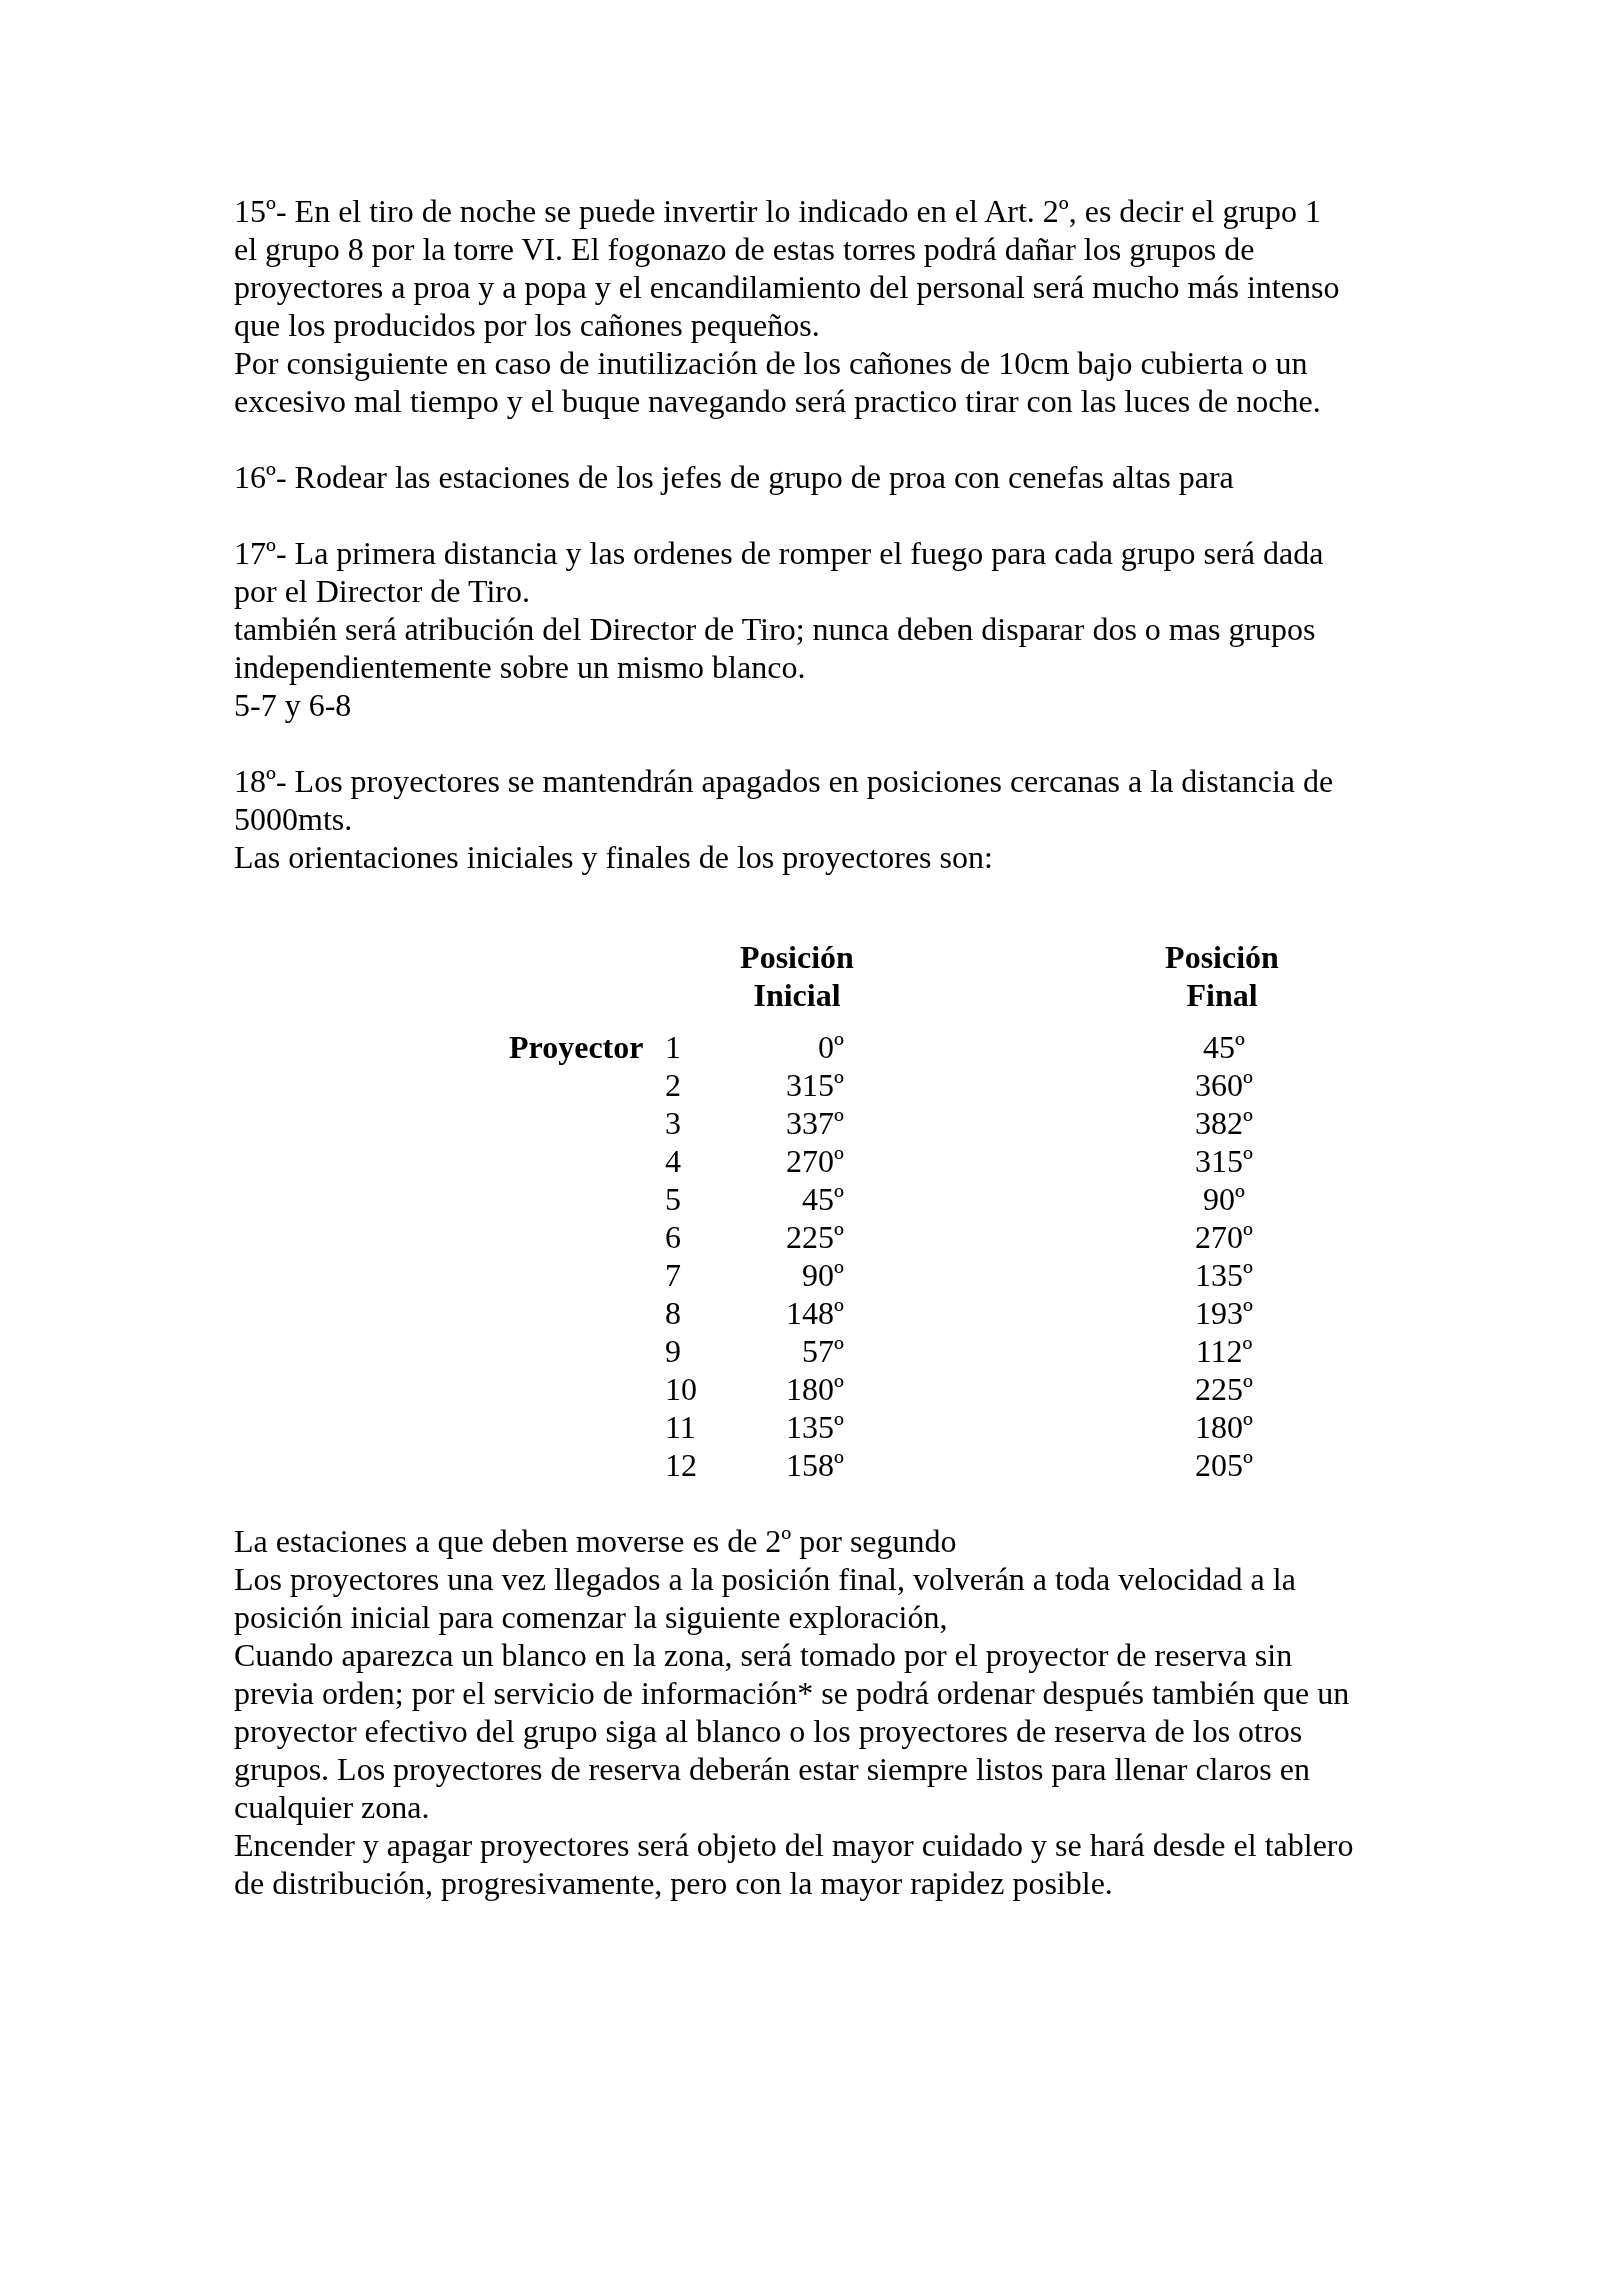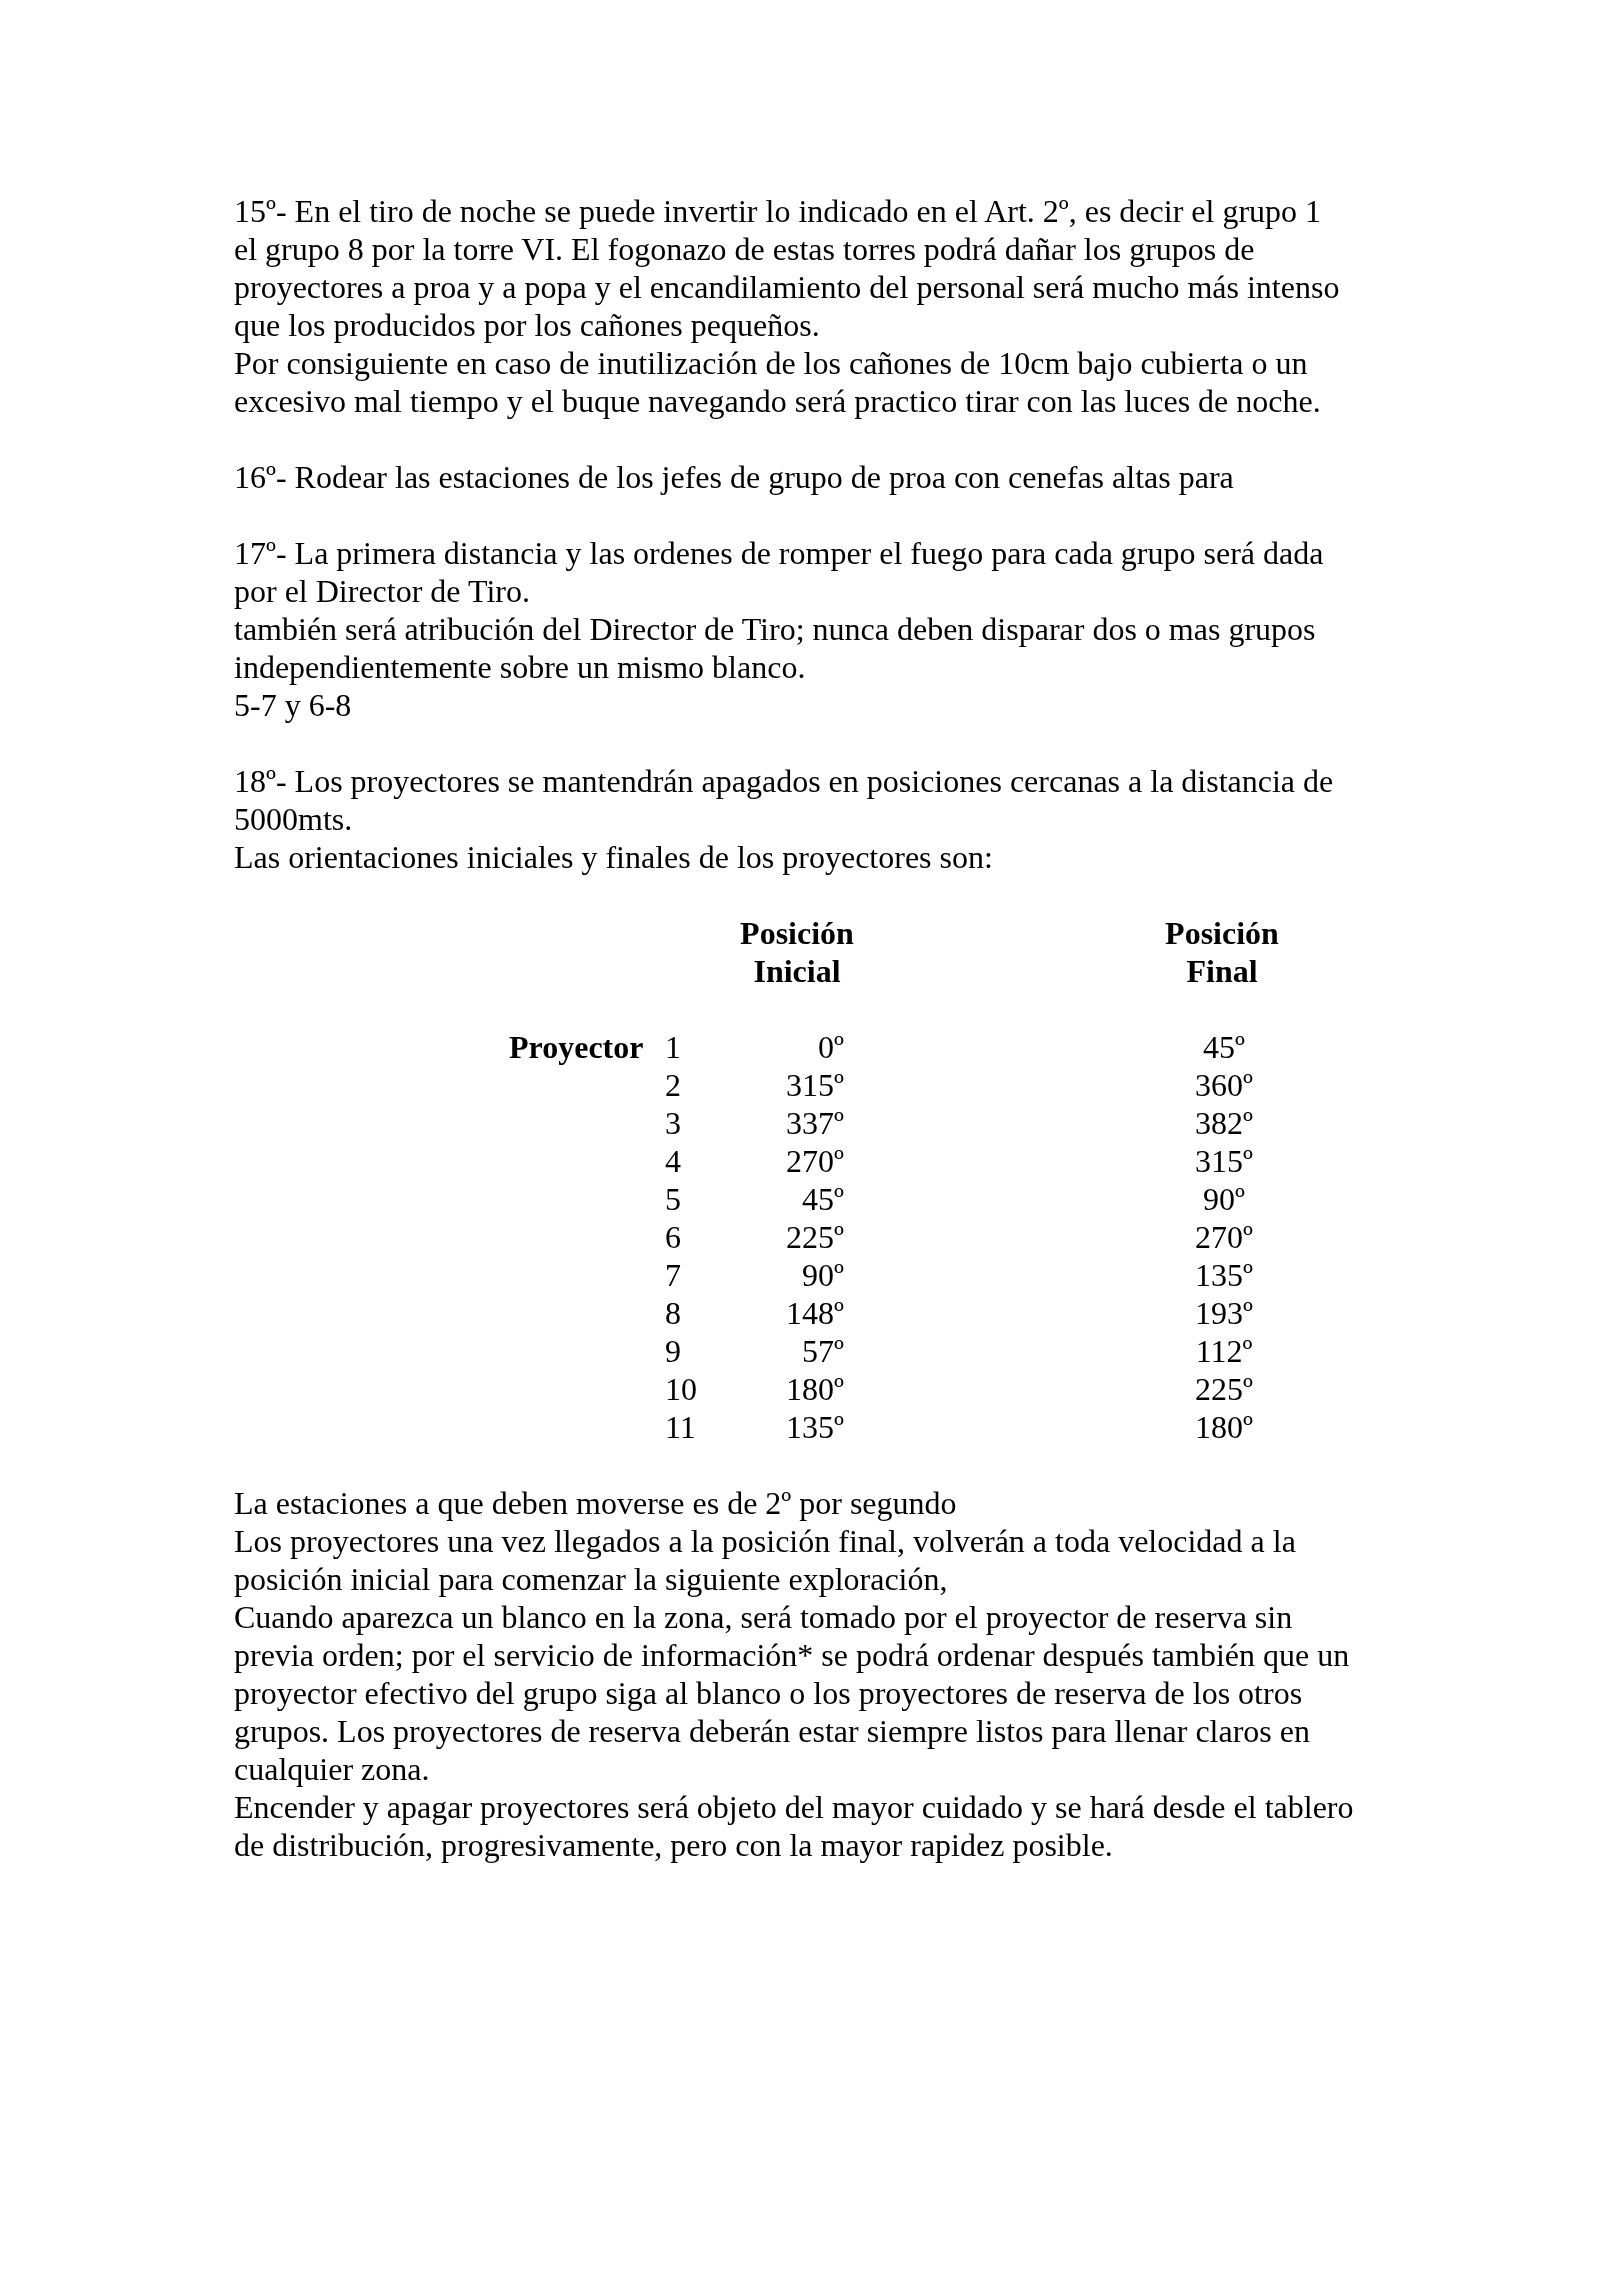--- a/index.html
+++ b/index.html
@@ -46,20 +46,21 @@
       white-space: nowrap;
     }
     .cell {
       position: absolute;
       top: 0;
     }
     .hdr {
       font-weight: bold;
       text-align: center;
       width: 170px;
+      margin-top: 24px;
     }
     .hdr.initial { left: 478px; }
     .hdr.final { left: 903px; }
     .rowlabel {
       font-weight: bold;
       left: 275px;
     }
     .num {
       left: 431px;
       width: 46px;
@@ -171,20 +172,25 @@
     </div>
     <div class="trow">
       <span class="cell num">10</span>
       <span class="cell val-initial">180º</span>
       <span class="cell val-final">225º</span>
     </div>
     <div class="trow">
       <span class="cell num">11</span>
       <span class="cell val-initial">135º</span>
       <span class="cell val-final">180º</span>
+    </div>
+    <div class="trow">
+      <span class="cell num">12</span>
+      <span class="cell val-initial">158º</span>
+      <span class="cell val-final">205º</span>
     </div>
   </div>
   <span class="blank"></span>
 
   <div class="section">
     <span class="line">La estaciones a que deben moverse es de 2º por segundo</span>
     <span class="line">Los proyectores una vez llegados a la posición final, volverán a toda velocidad a la</span>
     <span class="line">posición inicial para comenzar la siguiente exploración,</span>
     <span class="line">Cuando aparezca un blanco en la zona, será tomado por el proyector de reserva sin</span>
     <span class="line">previa orden; por el servicio de información* se podrá ordenar después también que un</span>

